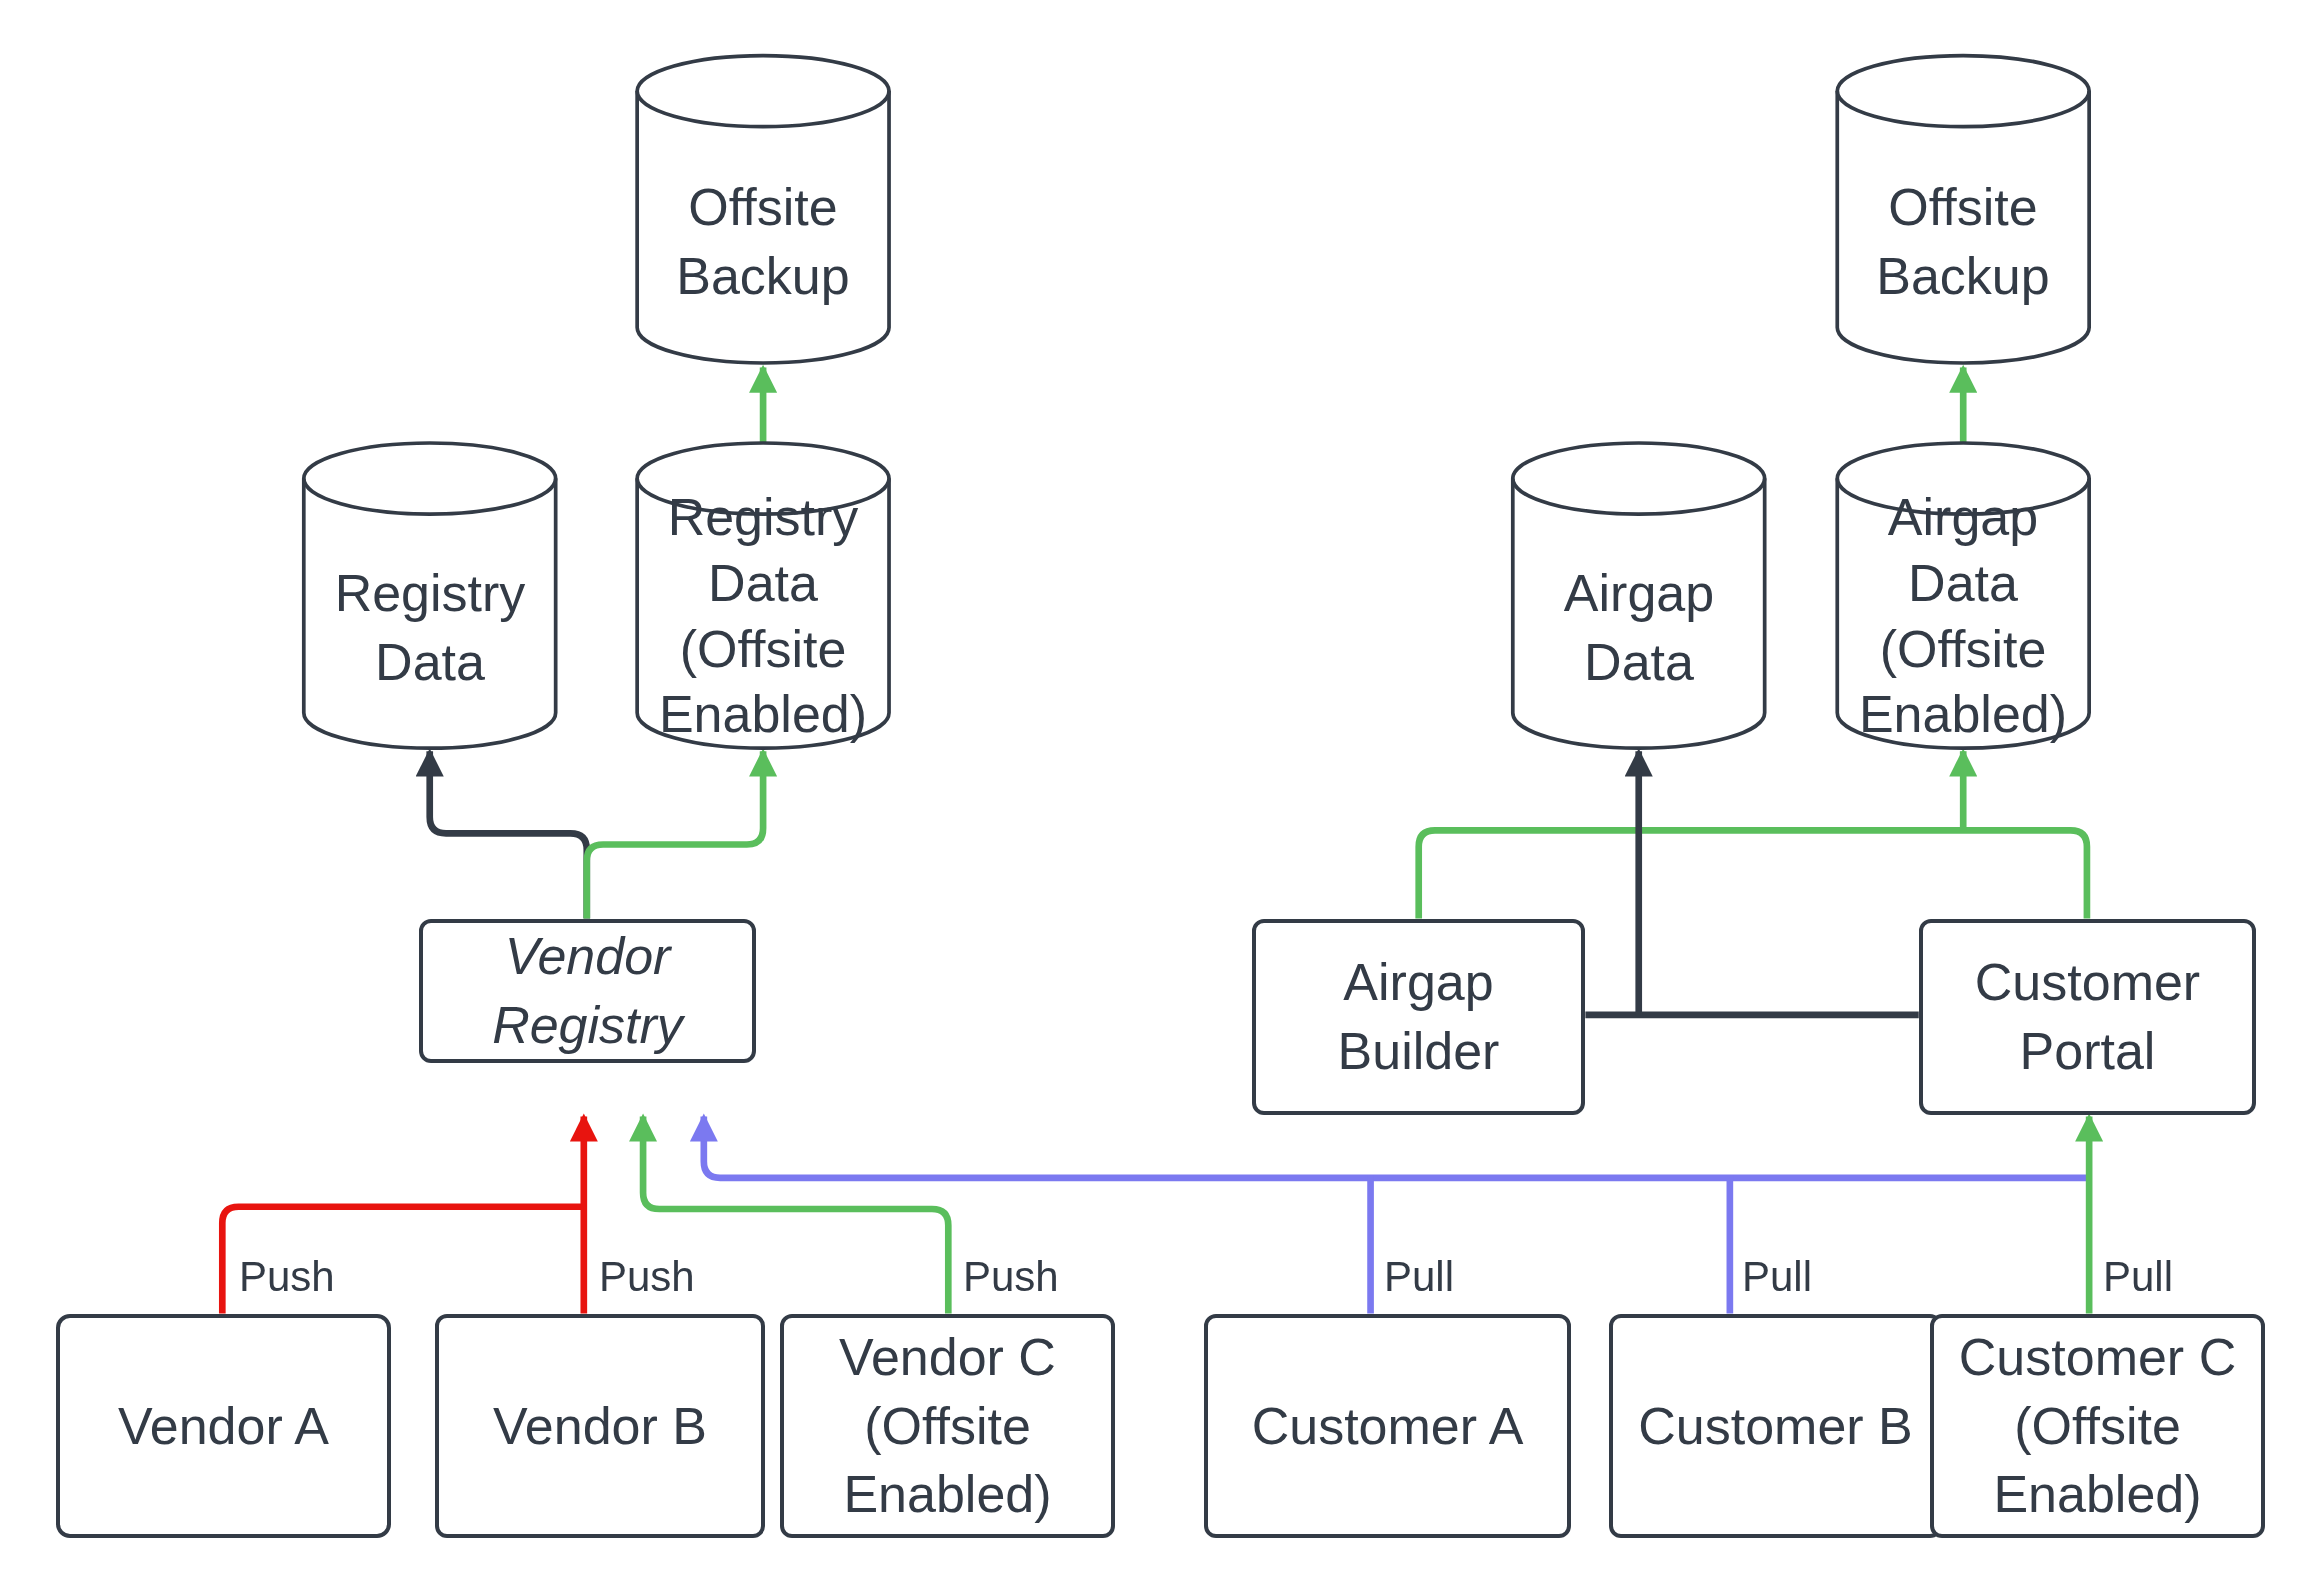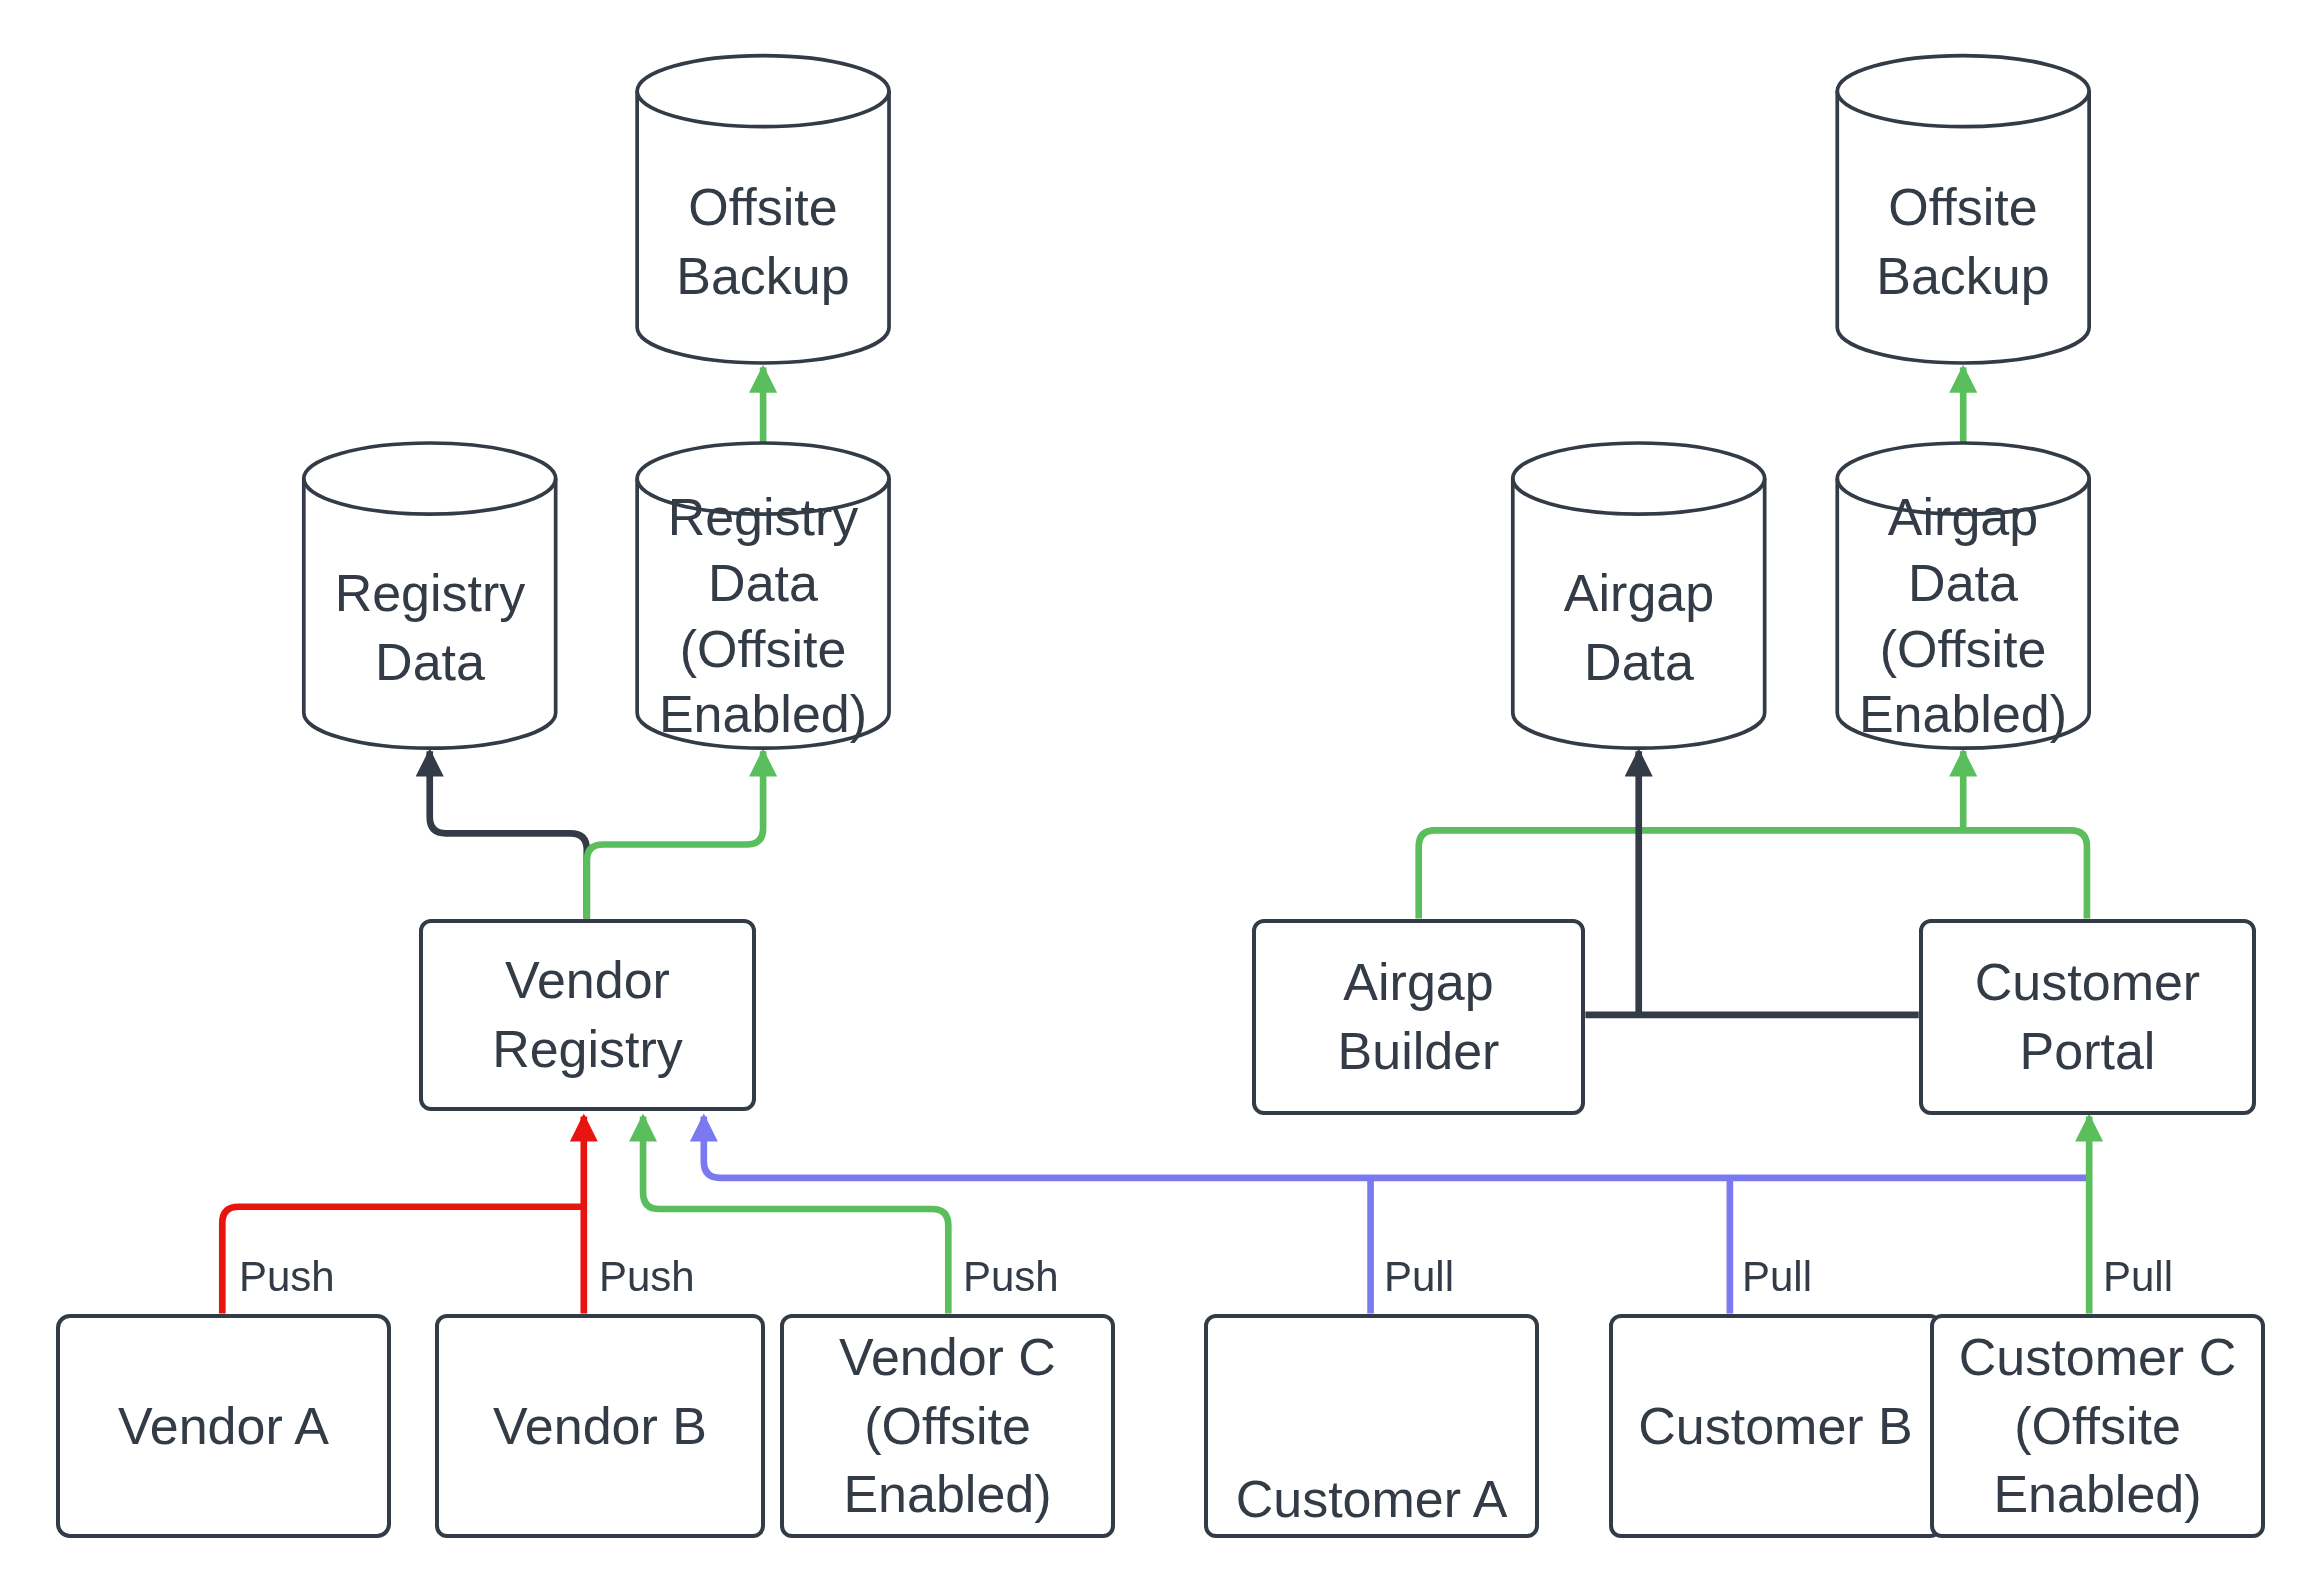--- a/index.html
+++ b/index.html
@@ -141,21 +141,21 @@
     <div class="lbl">Airgap
 Data</div>
   </div>
   <div class="cyl-lbl" style="left:1837px;top:492px;width:252px;height:249px;">
     <div class="lbl" style="line-height:1.26;">Airgap
 Data
 (Offsite
 Enabled)</div>
   </div>
 
-  <div class="node" style="left:419px;top:919px;width:337px;height:192px;">
+  <div class="node" style="left:419px;top:919px;width:337px;height:144px;font-style:italic;">
     <div class="lbl">Vendor
 Registry</div>
   </div>
   <div class="node" style="left:1252px;top:919px;width:333px;height:196px;">
     <div class="lbl">Airgap
 Builder</div>
   </div>
   <div class="node" style="left:1919px;top:919px;width:337px;height:196px;">
     <div class="lbl">Customer
 Portal</div>
@@ -165,21 +165,21 @@
     <div class="lbl">Vendor A</div>
   </div>
   <div class="node" style="left:416px;top:1314px;width:330px;height:224px;margin-left:19px;">
     <div class="lbl">Vendor B</div>
   </div>
   <div class="node" style="left:780px;top:1314px;width:335px;height:224px;">
     <div class="lbl">Vendor C
 (Offsite
 Enabled)</div>
   </div>
-  <div class="node" style="left:1204px;top:1314px;width:335px;height:224px;align-items:flex-end;">
+  <div class="node" style="left:1204px;top:1314px;width:367px;height:224px;">
     <div class="lbl">Customer A</div>
   </div>
   <div class="node" style="left:1563px;top:1314px;width:333px;height:224px;margin-left:46px;">
     <div class="lbl">Customer B</div>
   </div>
   <div class="node" style="left:1930px;top:1314px;width:335px;height:224px;">
     <div class="lbl">Customer C
 (Offsite
 Enabled)</div>
   </div>

